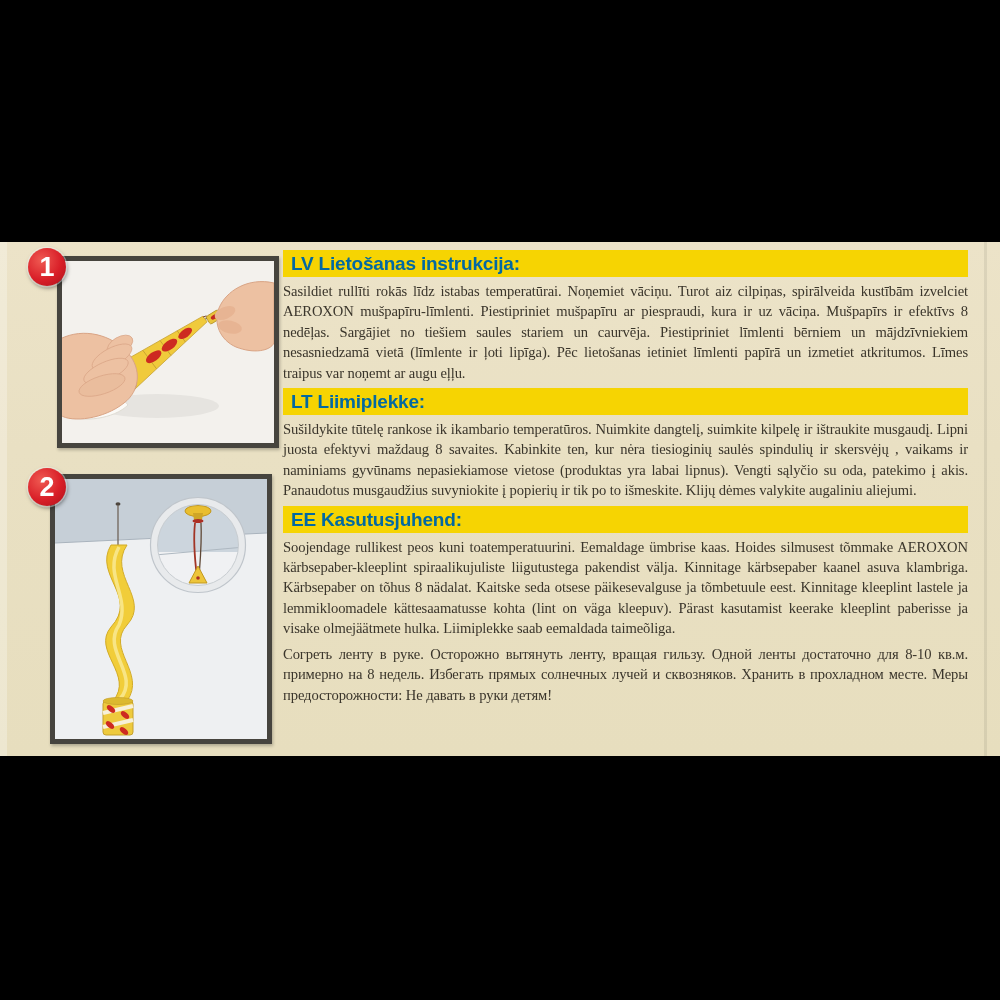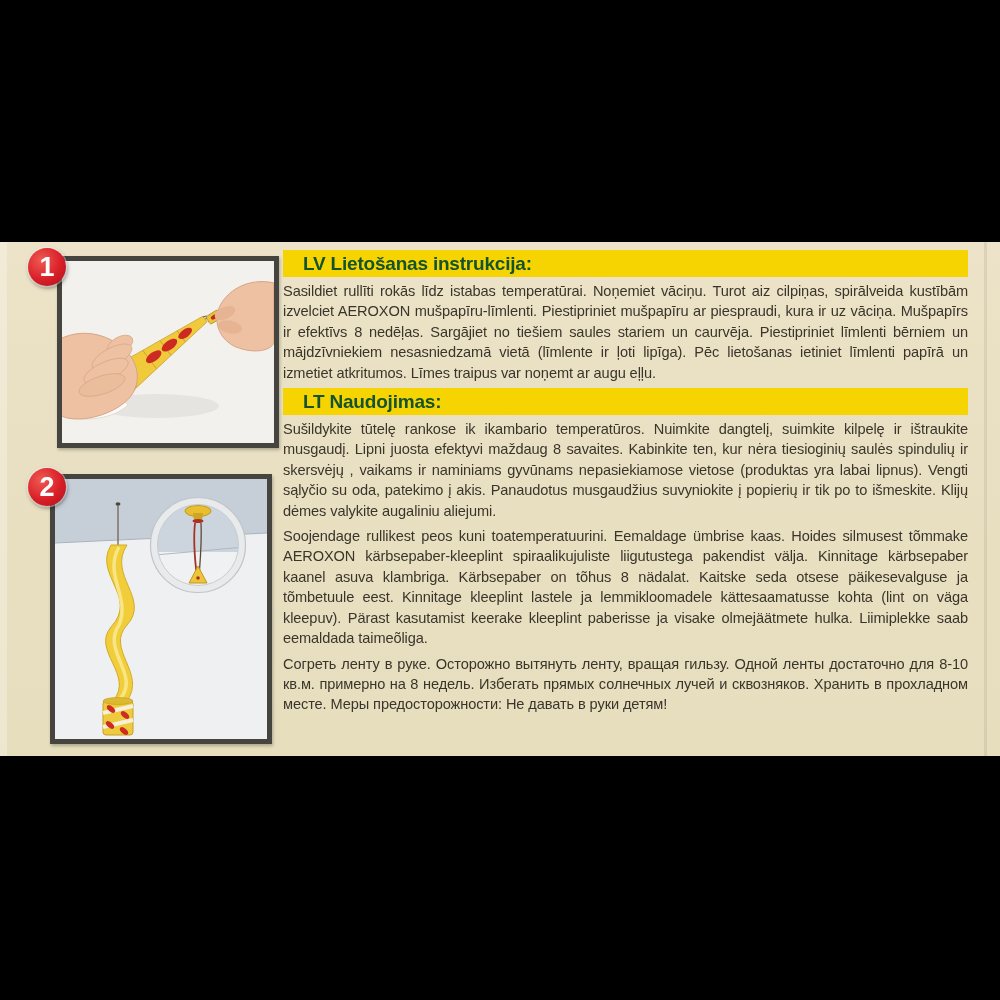--- a/index.html
+++ b/index.html
@@ -22,25 +22,25 @@
 
   .badge{position:absolute;width:38px;height:38px;border-radius:50%;
          background:radial-gradient(circle at 35% 32%, #ef5a52 0%, #d91f28 55%, #ab101b 100%);
          color:#fff;font-weight:bold;font-size:27px;line-height:38px;text-align:center;
          box-shadow:0 0 0 1.5px rgba(255,255,255,.4), 1px 2px 4px rgba(0,0,0,.5);}
   .badge1{left:28px;top:6px;}
   .badge2{left:28px;top:226px;}
 
   
   .content{position:absolute;left:283px;top:8px;width:685px;}
-  .bar{background:#f6d402;height:27px;line-height:27px;padding-left:20px;
-       font-size:19px;font-weight:bold;color:#14532d;letter-spacing:-0.2px;
+  .bar{background:#f6d402;height:27px;line-height:27px;padding-left:8px;
+       font-size:19px;font-weight:bold;color:#0369a1;letter-spacing:-0.2px;
        margin-bottom:4px;box-sizing:border-box;}
   .body-text{font-size:14.6px;line-height:20.4px;text-align:justify;color:#3a352b;
-       letter-spacing:-0.1px;margin:0 0 5px 0;}
+       letter-spacing:-0.1px;margin:0 0 5px 0;font-family:Liberation Serif, serif;}
 </style>
 </head>
 <body>
 
 <div class="stage">
   <div class="panel">
 
     <div class="figure fig1">
       <svg viewBox="0 0 212 182">
         <rect x="0" y="0" width="212" height="182" fill="#f3f1ed"></rect>
@@ -123,22 +123,23 @@
       <span>1</span>
     </div>
     <div class="badge badge2">
       <span>2</span>
     </div>
 
     <div class="content">
       <div class="bar">LV Lietošanas instrukcija:</div>
       <p class="body-text">Sasildiet rullīti rokās līdz istabas temperatūrai. Noņemiet vāciņu. Turot aiz cilpiņas, spirālveida kustībām izvelciet AEROXON mušpapīru-līmlenti. Piestipriniet mušpapīru ar piespraudi, kura ir uz vāciņa. Mušpapīrs ir efektīvs 8 nedēļas. Sargājiet no tiešiem saules stariem un caurvēja. Piestipriniet līmlenti bērniem un mājdzīvniekiem nesasniedzamā vietā (līmlente ir ļoti lipīga). Pēc lietošanas ietiniet līmlenti papīrā un izmetiet atkritumos. Līmes traipus var noņemt ar augu eļļu.</p>
 
-      <div class="bar">LT Naudojimas:</div>
+      <div class="bar">LT Liimiplekke:</div>
       <p class="body-text">Sušildykite tūtelę rankose ik ikambario temperatūros. Nuimkite dangtelį, suimkite kilpelę ir ištraukite musgaudį. Lipni juosta efektyvi maždaug 8 savaites. Kabinkite ten, kur nėra tiesioginių saulės spindulių ir skersvėjų , vaikams ir naminiams gyvūnams nepasiekiamose vietose (produktas yra labai lipnus). Vengti sąlyčio su oda, patekimo į akis. Panaudotus musgaudžius suvyniokite į popierių ir tik po to išmeskite. Klijų dėmes valykite augaliniu aliejumi.</p>
 
+      <div class="bar">EE Kasutusjuhend:</div>
       <p class="body-text">Soojendage rullikest peos kuni toatemperatuurini. Eemaldage ümbrise kaas. Hoides silmusest tõmmake AEROXON kärbsepaber-kleeplint spiraalikujuliste liigutustega pakendist välja. Kinnitage kärbsepaber kaanel asuva klambriga. Kärbsepaber on tõhus 8 nädalat. Kaitske seda otsese päikesevalguse ja tõmbetuule eest. Kinnitage kleeplint lastele ja lemmikloomadele kättesaamatusse kohta (lint on väga kleepuv). Pärast kasutamist keerake kleeplint paberisse ja visake olmejäätmete hulka. Liimiplekke saab eemaldada taimeõliga.</p>
 
       <p class="body-text">Согреть ленту в руке. Осторожно вытянуть ленту, вращая гильзу. Одной ленты достаточно для 8-10 кв.м. примерно на 8 недель. Избегать прямых солнечных лучей и сквозняков. Хранить в прохладном месте. Меры предосторожности: Не давать в руки детям!</p>
     </div>
 
   </div>
 </div>
 
 </body></html>

